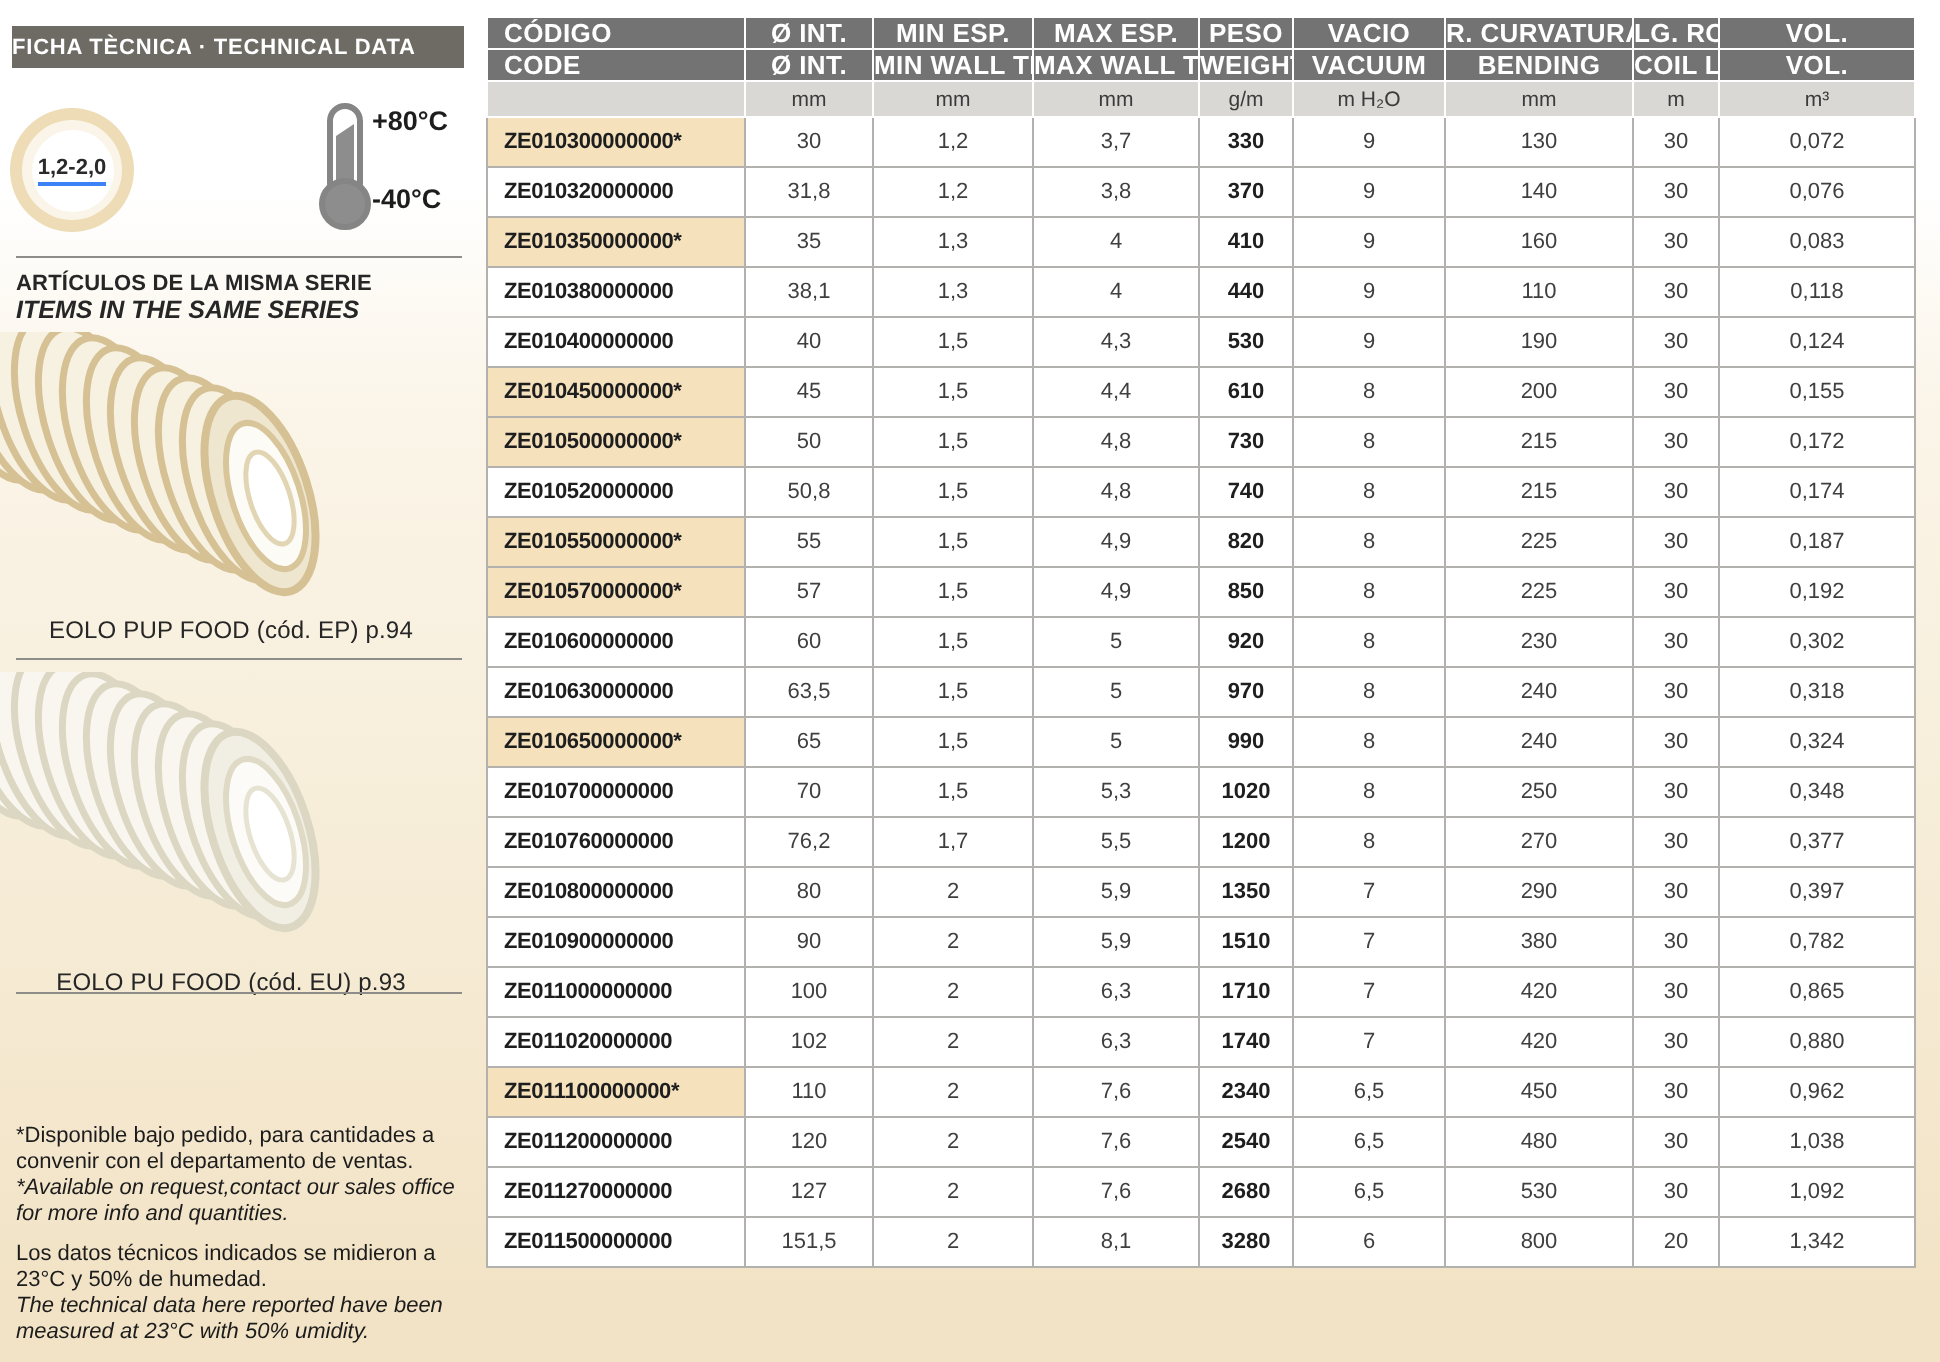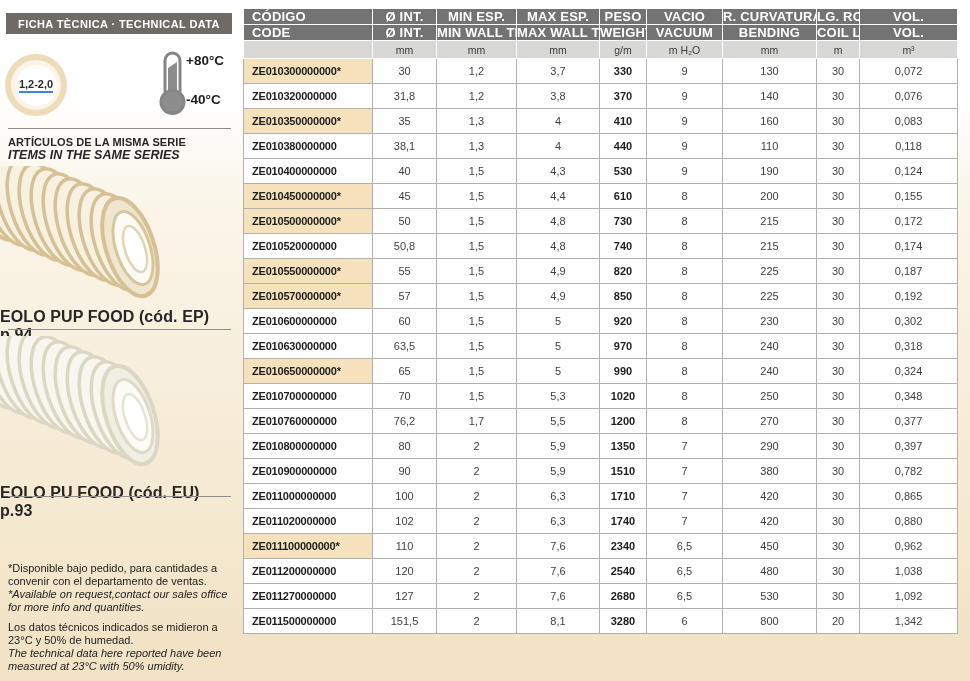--- a/index.html
+++ b/index.html
@@ -6,42 +6,42 @@
   body{
     width:970px;height:681px;position:relative;overflow:hidden;
     font-family:"Liberation Sans",sans-serif;
     background:linear-gradient(180deg,#ffffff 0%,#ffffff 14%,#fbf5e9 30%,#f7eeda 58%,#f2e3c6 95%);
   }
   
   .sidebar{position:absolute;left:0;top:0;width:238px;height:681px;}
   .header-bar{
     position:absolute;left:6px;top:13px;width:226px;height:21px;
     background:#6e6b65;color:#fff;font-size:11px;font-weight:bold;
-    letter-spacing:.4px;text-align:center;line-height:22px;white-space:nowrap;
+    letter-spacing:.4px;line-height:22px;white-space:nowrap;
   }
   .badge{position:absolute;left:5px;top:54px;width:62px;height:62px;border-radius:50%;
     background:#eedcb6;display:flex;align-items:center;justify-content:center;}
   .badge-mid{width:50px;height:50px;border-radius:50%;background:#faf5e8;
     display:flex;align-items:center;justify-content:center;}
   .badge-in{width:41px;height:41px;border-radius:50%;background:#ffffff;
     display:flex;align-items:center;justify-content:center;}
   .badge-text{font-size:11px;font-weight:bold;color:#2a2a2a;border-bottom:2px solid #3b82f6;line-height:13px;}
   .thermo{position:absolute;left:156px;top:50px;}
   .temp-max{position:absolute;left:186px;top:53px;font-size:13.5px;font-weight:bold;color:#1d1d1d;}
   .temp-min{position:absolute;left:186px;top:92px;font-size:13.5px;font-weight:bold;color:#1d1d1d;}
   .divider{position:absolute;left:8px;width:223px;height:1px;background:#8f8d89;}
   .d1{top:128px}.d2{top:329px}.d3{top:496px}
   .series-title{position:absolute;left:8px;top:136px;width:225px;}
   .series-es{font-size:11px;font-weight:bold;color:#262626;letter-spacing:.1px;}
   .series-en{font-size:12.5px;font-weight:bold;font-style:italic;color:#262626;}
   .hose{position:absolute;left:0;}
   .hose1{top:166px;}
   .hose2{top:336px;}
-  .caption{position:absolute;left:0;width:231px;text-align:left;
-    font-size:16px;font-weight:bold;color:#262626;letter-spacing:.1px;}
+  .caption{position:absolute;left:0;width:231px;text-align:center;
+    font-size:12px;font-weight:normal;color:#262626;letter-spacing:.1px;}
   .c1{top:308px}.c2{top:484px}
   .footnotes{position:absolute;left:8px;top:562px;width:227px;color:#1c1c1c;}
   .footnotes p{margin:0;font-size:11px;line-height:13px;}
   .footnotes p.it{font-style:italic;}
   .footnotes p.gap{margin-top:7px;}
   
   table.tech{
     position:absolute;left:243px;top:8px;width:714px;
     border-collapse:collapse;table-layout:fixed;
   }

